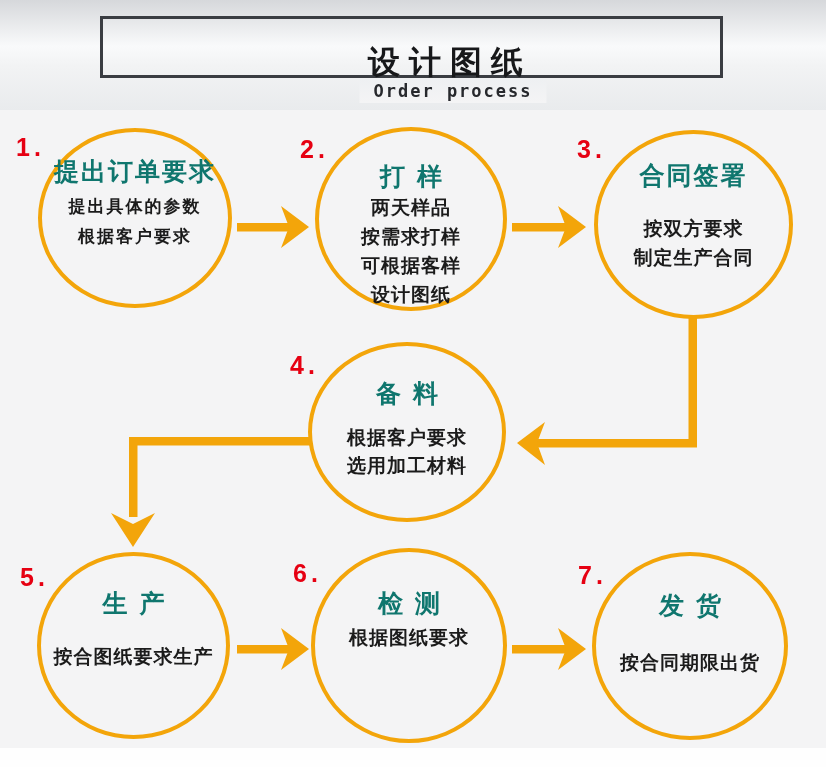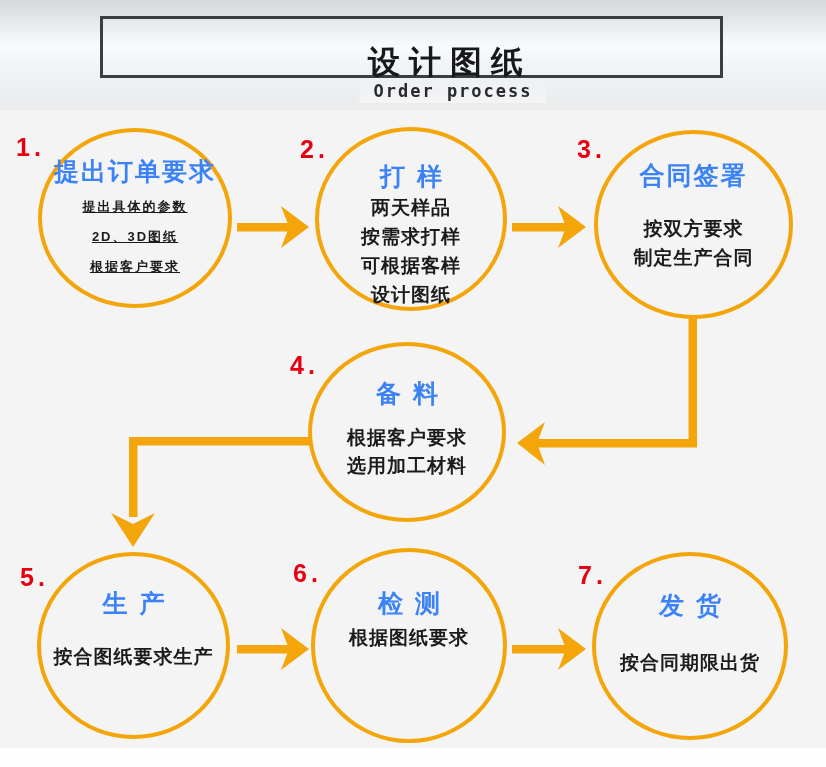--- a/index.html
+++ b/index.html
@@ -44,36 +44,36 @@
     text-align:center;
   }
   .c1{left:38px;top:128px;width:194px;height:180px;padding-top:24px;}
   .c2{left:315px;top:127px;width:192px;height:184px;padding-top:30px;}
   .c3{left:594px;top:130px;width:199px;height:189px;padding-top:26px;}
   .c4{left:308px;top:342px;width:198px;height:180px;padding-top:32px;text-align:center;}
   .c5{left:37px;top:552px;width:193px;height:187px;padding-top:32px;align-items:center;}
   .c6{left:311px;top:548px;width:196px;height:195px;padding-top:36px;}
   .c7{left:592px;top:552px;width:196px;height:188px;padding-top:34px;}
   .ctitle{
-    font-weight:bold;color:#3b82f6;font-size:25px;line-height:30px;
+    font-weight:bold;color:#0f766e;font-size:25px;line-height:30px;
     letter-spacing:2px;white-space:nowrap;
   }
   .wide .ctitle{letter-spacing:12px;padding-left:12px;}
   .c1 .ctitle{margin-bottom:6px;}
   .c2 .ctitle{margin-bottom:2px;}
   .c3 .ctitle{margin-bottom:24px;}
   .c4 .ctitle{margin-bottom:16px;}
   .c5 .ctitle{margin-bottom:24px;}
   .c6 .ctitle{margin-bottom:6px;}
   .c7 .ctitle{margin-bottom:28px;}
   .cline{
     font-weight:bold;color:#1b1b1b;font-size:19px;line-height:29px;
     letter-spacing:1px;white-space:nowrap;
   }
-  .c1 .cline{font-size:13px;line-height:30px;letter-spacing:2px;text-decoration:underline;}
+  .c1 .cline{font-size:17px;line-height:30px;letter-spacing:2px;}
   .c4 .cline{line-height:28px;}
   .c6 .cline{line-height:28px;}
   
   .num{
     position:absolute;z-index:3;color:#e60012;font-weight:bold;
     font-size:25px;letter-spacing:4px;white-space:nowrap;line-height:26px;
   }
   .n1{left:16px;top:134px;}
   .n2{left:300px;top:136px;}
   .n3{left:577px;top:136px;}
@@ -133,21 +133,20 @@
   <div class="num n2">2.</div>
   <div class="num n3">3.</div>
   <div class="num n4">4.</div>
   <div class="num n5">5.</div>
   <div class="num n6">6.</div>
   <div class="num n7">7.</div>
 
   <div class="circle c1">
     <div class="ctitle">提出订单要求</div>
     <div class="cline">提出具体的参数</div>
-    <div class="cline">2D、3D图纸</div>
     <div class="cline">根据客户要求</div>
   </div>
 
   <div class="circle c2 wide">
     <div class="ctitle">打样</div>
     <div class="cline">两天样品</div>
     <div class="cline">按需求打样</div>
     <div class="cline">可根据客样</div>
     <div class="cline">设计图纸</div>
   </div>

